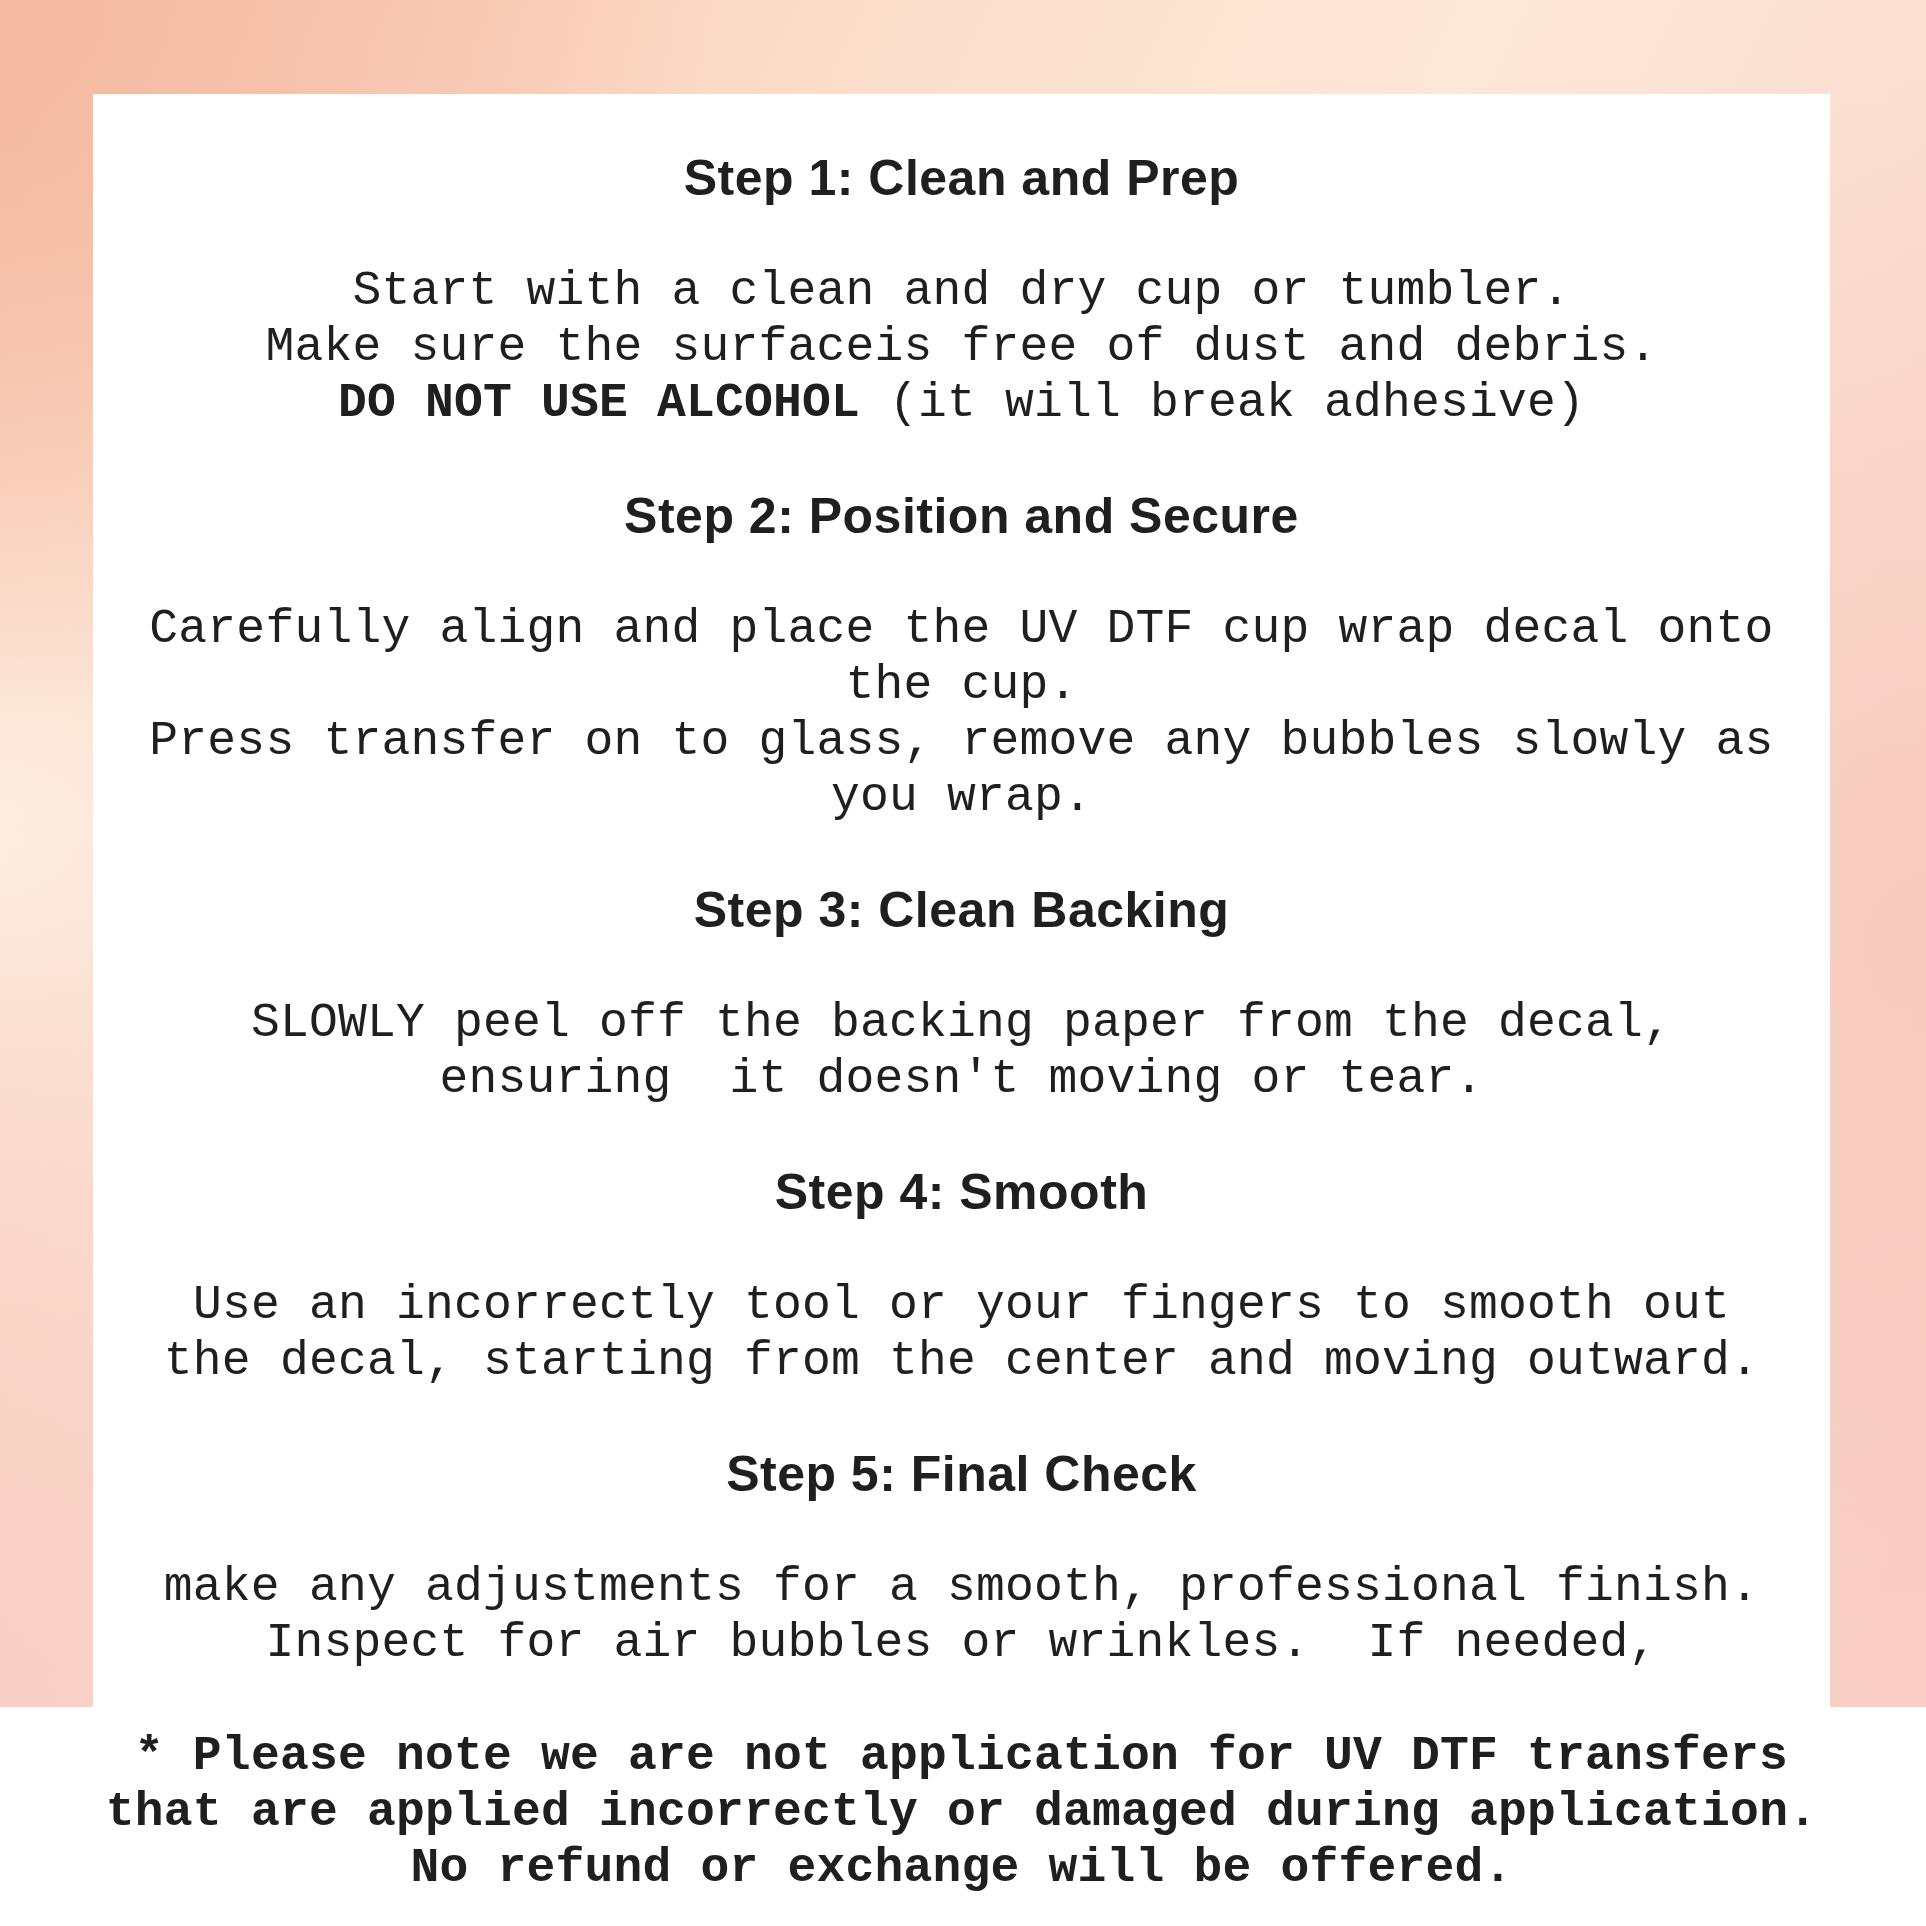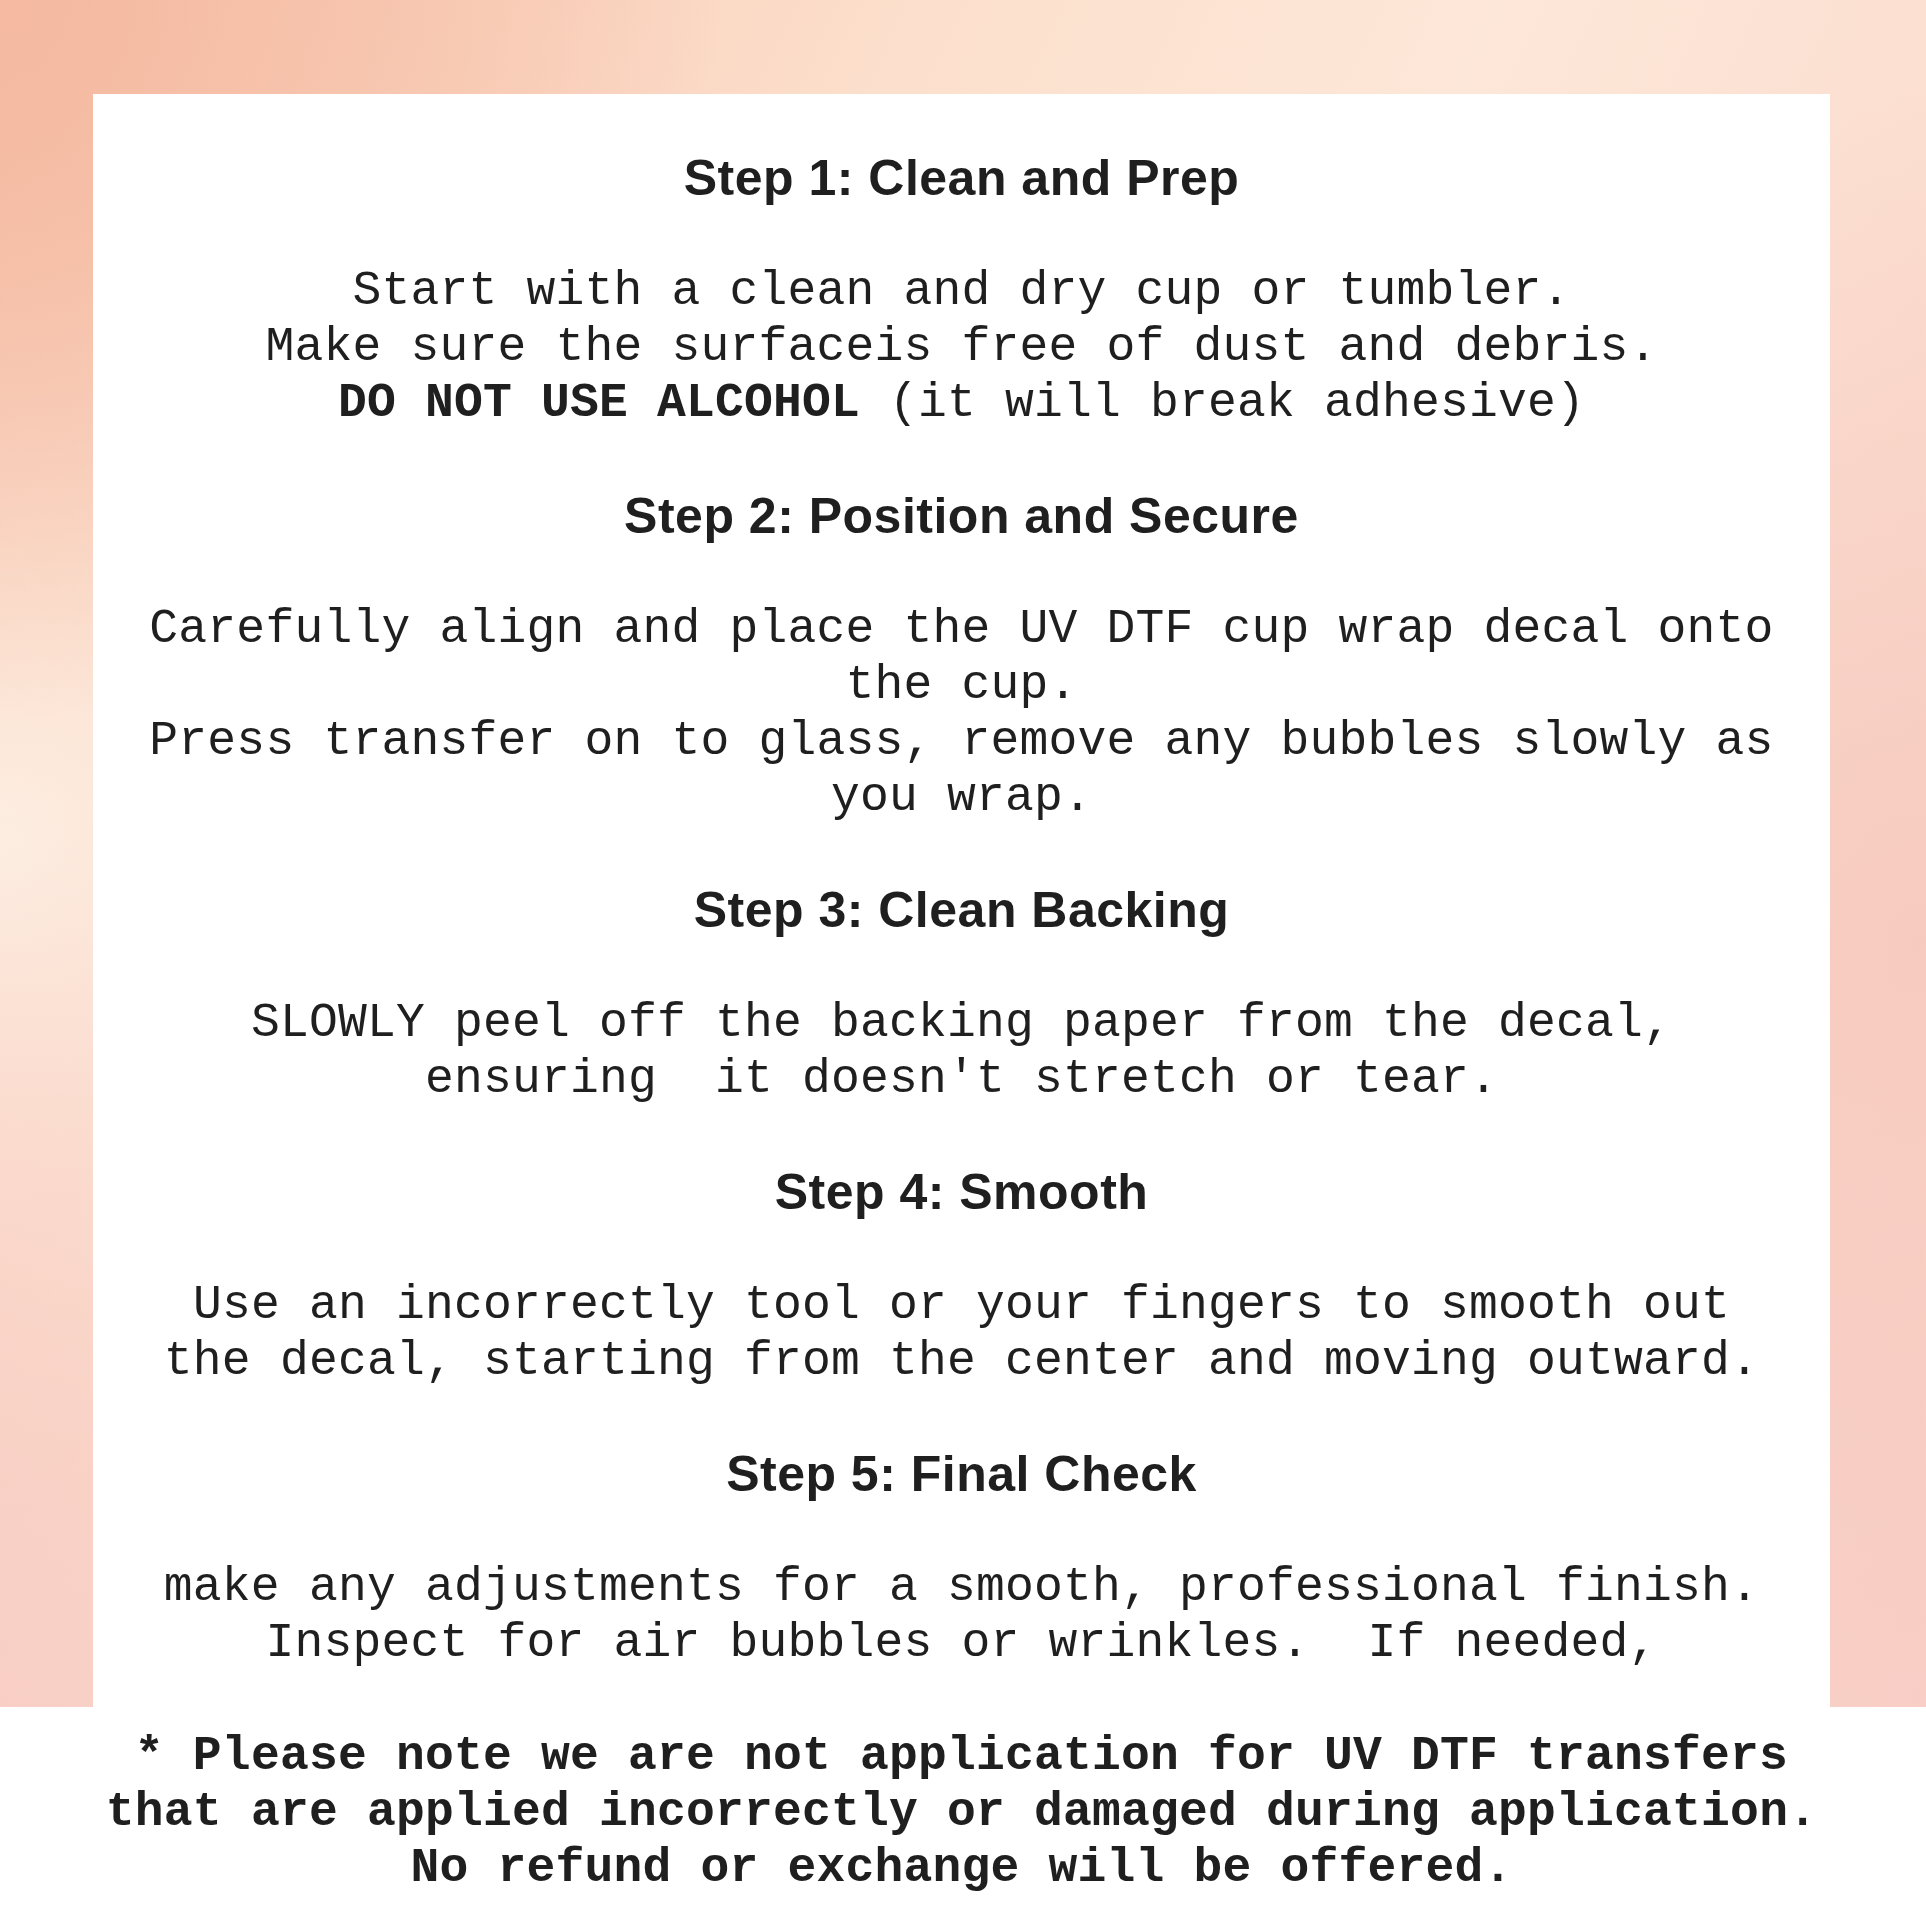--- a/index.html
+++ b/index.html
@@ -81,21 +81,21 @@
       <div class="para">
         <div class="line">Carefully align and place the UV DTF cup wrap decal onto the cup.</div>
         <div class="line">Press transfer on to glass, remove any bubbles slowly as you wrap.</div>
       </div>
     </div>
 
     <div>
       <div class="heading">Step 3: Clean Backing</div>
       <div class="para">
         <div class="line">SLOWLY peel off the backing paper from the decal,</div>
-        <div class="line">ensuring  it doesn't stretch or tear.</div>
+        <div class="line">ensuring  it doesn't moving or tear.</div>
       </div>
     </div>
 
     <div>
       <div class="heading">Step 4: Smooth</div>
       <div class="para">
         <div class="line">Use an incorrectly tool or your fingers to smooth out</div>
         <div class="line">the decal, starting from the center and moving outward.</div>
       </div>
     </div>

